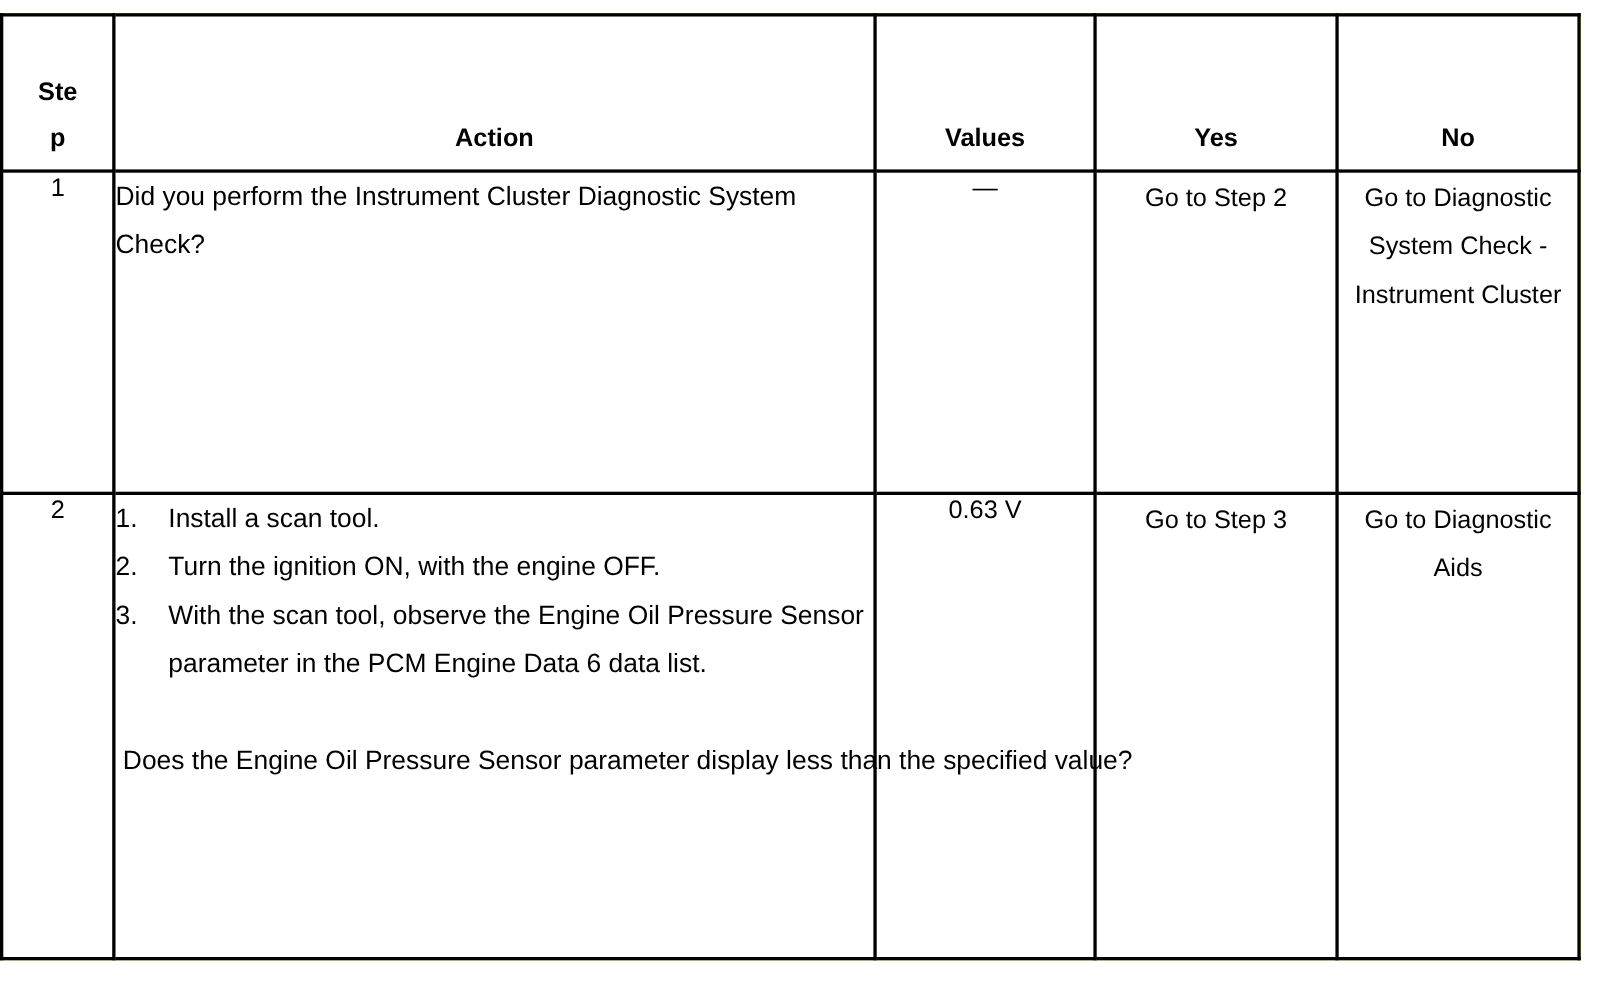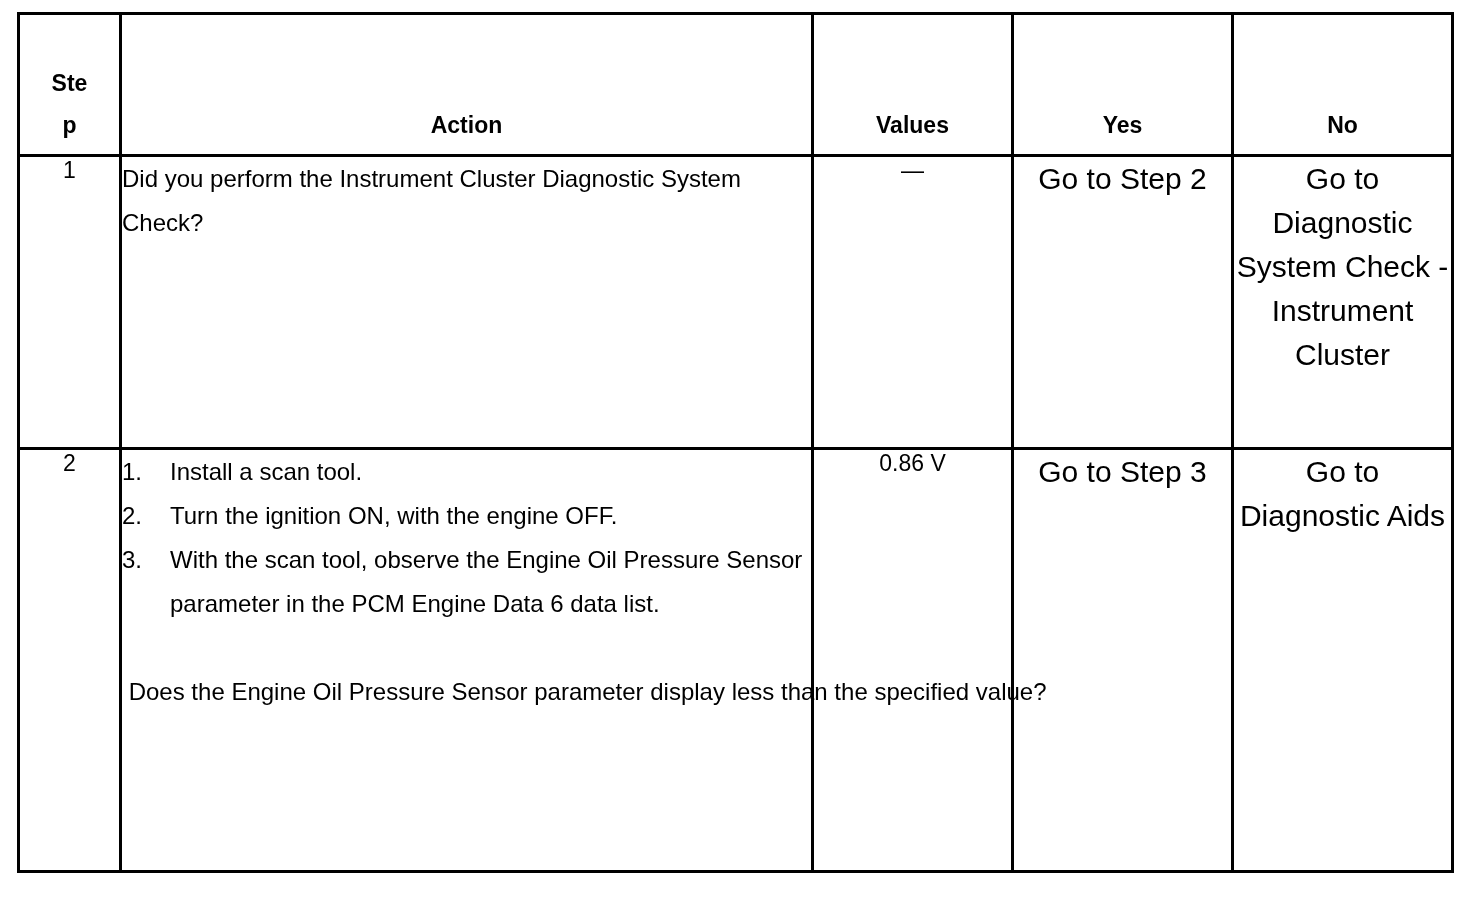--- a/index.html
+++ b/index.html
@@ -18,21 +18,21 @@
 
   .page {
     position: relative;
     width: 1472px;
     height: 904px;
     background: #ffffff;
   }
 
   .diag-table {
     position: absolute;
-    left: 17px;
+    left: 0;
     top: 12px;
     width: 1434px;
     border-collapse: collapse;
     table-layout: fixed;
     background: #fde047;
   }
 
   .diag-table td,
   .diag-table th {
     border: 3px solid #000000;
@@ -84,21 +84,21 @@
     text-align: left;
     vertical-align: top;
   }
   .cell-values {
     text-align: center;
     vertical-align: middle;
     font-size: 23px;
   }
   .cell-branch {
     text-align: center;
-    font-size: 30px;
+    font-size: 23px;
     line-height: 44px;
     padding: 14px 8px 16px 8px;
   }
   .va-top    { vertical-align: top; }
   .va-bottom { vertical-align: bottom; }
 
   
   .row-1 .cell-step,
   .row-1 .cell-action,
   .row-1 .cell-values,
@@ -201,21 +201,21 @@
             <li>
               <span class="num">3.</span>
               <span>With the scan tool, observe the Engine Oil Pressure Sensor parameter in the PCM Engine Data 6 data list.</span>
             </li>
           </ol>
           <span class="blank-line"></span>
           <span class="q-line lead-space"> Does the Engine Oil Pressure Sensor parameter display less than the specified value?</span>
         </td>
 
         <td class="cell-values">
-          <span>0.86 V</span>
+          <span>0.63 V</span>
         </td>
 
         <td class="cell-branch va-bottom">
           <span>Go to Step 3</span>
         </td>
 
         <td class="cell-branch va-bottom">
           <span>Go to Diagnostic Aids</span>
         </td>
       </tr>

